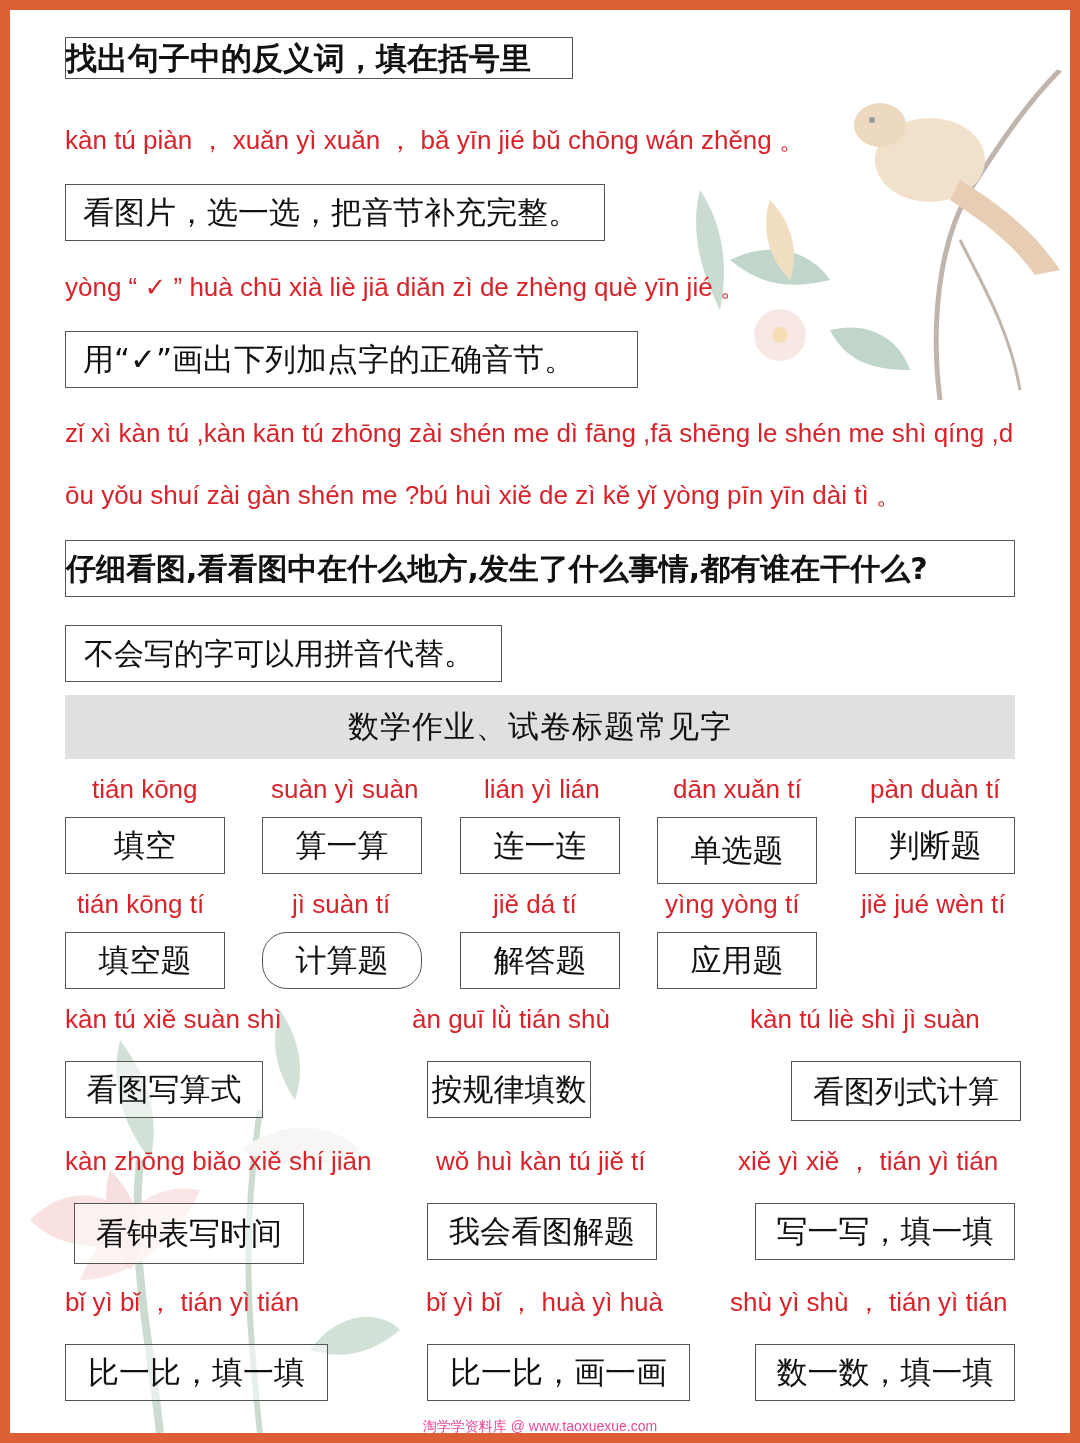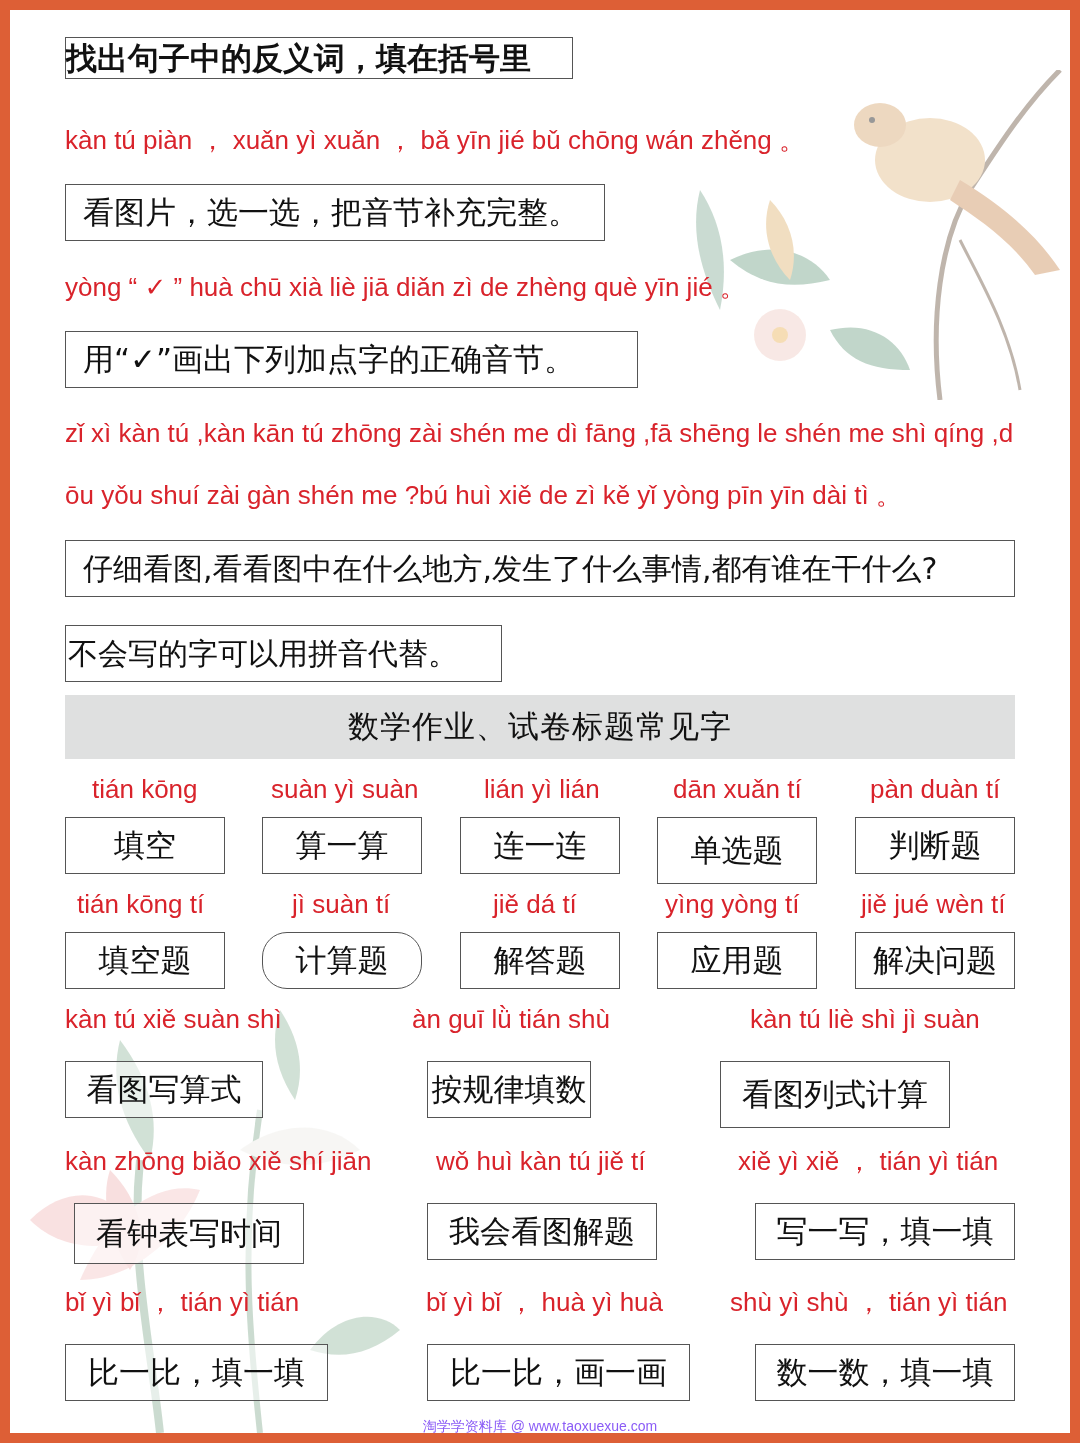--- a/index.html
+++ b/index.html
@@ -38,21 +38,21 @@
   }
   .banner {
     position: absolute; left: 55px; top: 685px;
     width: 950px; height: 64px;
     background: #dfe0e0;
     display: flex; align-items: center; justify-content: center;
     font-size: 31px; color: #111; letter-spacing: 1px;
   }
   .footer {
     position: absolute; left: 0; right: 0; top: 1408px;
-    text-align: center; font-size: 14px; color: #8b5cf6;
+    text-align: center; font-size: 14px; color: #ec4899;
     font-family: "Liberation Sans", sans-serif;
   }
 </style>
 </head>
 <body>
 
 <div class="page">
 
   <svg class="deco" style="left:630px;top:60px;" width="430" height="330" viewBox="0 0 430 330">
     <g opacity="0.55">
@@ -88,23 +88,23 @@
   <div class="box" style="left:55px;top:27px;width:508px;height:42px;font-weight:bold;">找出句子中的反义词，填在括号里</div>
 
   <div class="pinyin" style="left:55px;top:117px;">kàn tú piàn ， xuǎn yì xuǎn ， bǎ yīn jié bǔ chōng  wán zhěng  。</div>
   <div class="box" style="left:55px;top:174px;width:540px;height:57px;padding-left:17px;">看图片，选一选，把音节补充完整。</div>
 
   <div class="pinyin" style="left:55px;top:264px;">yòng   “ ✓ ” huà chū  xià liè jiā  diǎn zì de zhèng  què yīn jié  。</div>
   <div class="box" style="left:55px;top:321px;width:573px;height:57px;padding-left:17px;">用“✓”画出下列加点字的正确音节。</div>
 
   <div class="pinyin" style="left:55px;top:410px;">zǐ xì kàn tú ,kàn kān tú zhōng  zài shén me dì fāng  ,fā  shēng  le shén me shì qíng  ,d</div>
   <div class="pinyin" style="left:55px;top:472px;">ōu yǒu shuí zài  gàn shén me ?bú huì xiě  de zì kě  yǐ yòng  pīn yīn dài tì  。</div>
-  <div class="box" style="left:55px;top:530px;width:950px;height:57px;padding-left:17px;font-size:30px;">仔细看图,看看图中在什么地方,发生了什么事情,都有谁在干什么?</div>
+  <div class="box" style="left:55px;top:530px;width:950px;height:57px;font-size:30px;font-weight:bold;">仔细看图,看看图中在什么地方,发生了什么事情,都有谁在干什么?</div>
 
-  <div class="box" style="left:55px;top:615px;width:437px;height:57px;padding-left:2px;font-size:30px;">不会写的字可以用拼音代替。</div>
+  <div class="box" style="left:55px;top:615px;width:437px;height:57px;padding-left:18px;font-size:30px;">不会写的字可以用拼音代替。</div>
 
   <div class="banner">数学作业、试卷标题常见字</div>
 
   <div class="pinyin" style="left:82px;top:766px;">tián kōng</div>
   <div class="pinyin" style="left:261px;top:766px;">suàn yì suàn</div>
   <div class="pinyin" style="left:474px;top:766px;">lián yì lián</div>
   <div class="pinyin" style="left:663px;top:766px;">dān xuǎn tí</div>
   <div class="pinyin" style="left:860px;top:766px;">pàn duàn tí</div>
 
   <div class="box center" style="left:55px;top:807px;width:160px;height:57px;">填空</div>
@@ -116,29 +116,28 @@
   <div class="pinyin" style="left:67px;top:881px;">tián kōng  tí</div>
   <div class="pinyin" style="left:282px;top:881px;">jì suàn tí</div>
   <div class="pinyin" style="left:483px;top:881px;">jiě  dá tí</div>
   <div class="pinyin" style="left:655px;top:881px;">yìng  yòng  tí</div>
   <div class="pinyin" style="left:851px;top:881px;">jiě  jué wèn tí</div>
 
   <div class="box center" style="left:55px;top:922px;width:160px;height:57px;">填空题</div>
   <div class="box center" style="left:252px;top:922px;width:160px;height:57px;border-radius:25px;">计算题</div>
   <div class="box center" style="left:647px;top:922px;width:160px;height:57px;">应用题</div>
   <div class="box center" style="left:450px;top:922px;width:160px;height:57px;">解答题</div>
-  <div class="box center" style="left:845px;top:922px;width:160px;height:57px;">解决问题</div>
 
   <div class="pinyin" style="left:55px;top:996px;">kàn tú xiě  suàn shì</div>
   <div class="pinyin" style="left:402px;top:996px;">àn  guī  lǜ tián shù</div>
   <div class="pinyin" style="left:740px;top:996px;">kàn tú liè shì jì suàn</div>
 
   <div class="box center" style="left:55px;top:1051px;width:198px;height:57px;">看图写算式</div>
   <div class="box center" style="left:417px;top:1051px;width:164px;height:57px;">按规律填数</div>
-  <div class="box center" style="left:710px;top:1051px;width:230px;height:67px;">看图列式计算</div>
+  <div class="box center" style="left:781px;top:1051px;width:230px;height:60px;">看图列式计算</div>
 
   <div class="pinyin" style="left:55px;top:1138px;">kàn zhōng  biǎo xiě  shí jiān</div>
   <div class="pinyin" style="left:426px;top:1138px;">wǒ huì kàn tú jiě  tí</div>
   <div class="pinyin" style="left:728px;top:1138px;">xiě  yì xiě  ，  tián yì tián</div>
 
   <div class="box center" style="left:64px;top:1193px;width:230px;height:61px;">看钟表写时间</div>
   <div class="box center" style="left:417px;top:1193px;width:230px;height:57px;">我会看图解题</div>
   <div class="box center" style="left:745px;top:1193px;width:260px;height:57px;">写一写，填一填</div>
 
   <div class="pinyin" style="left:55px;top:1279px;text-align:right;">bǐ yì bǐ  ，  tián yì tián</div>

